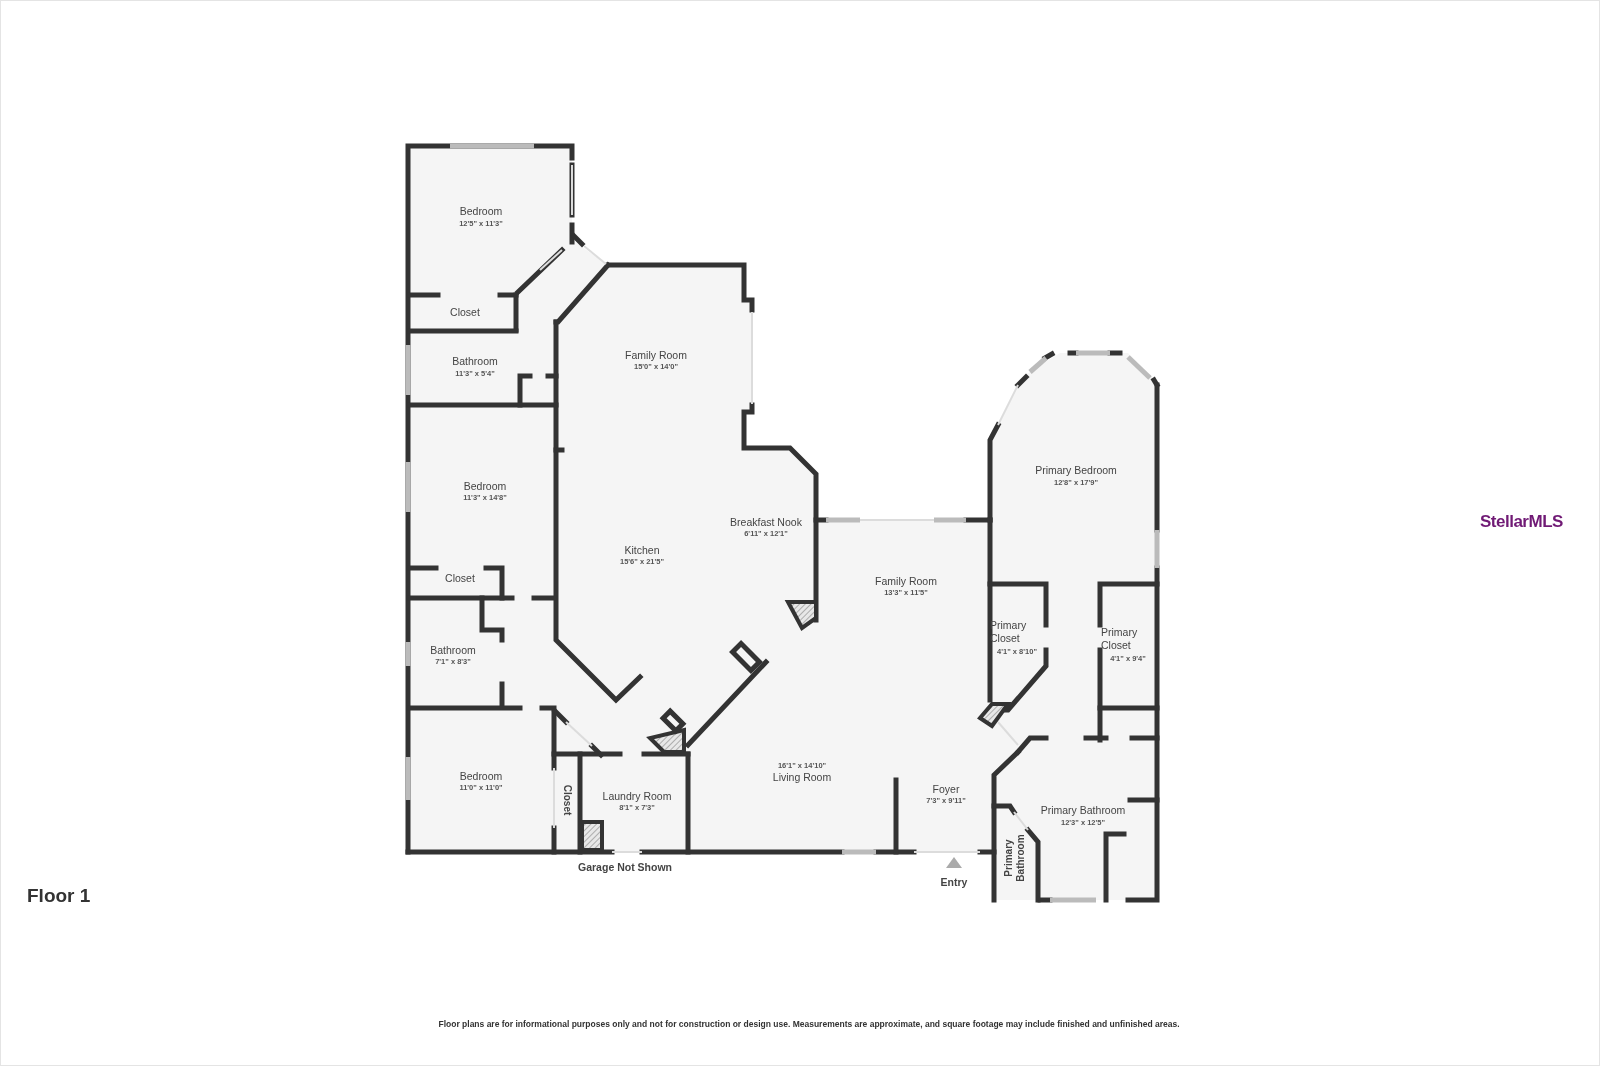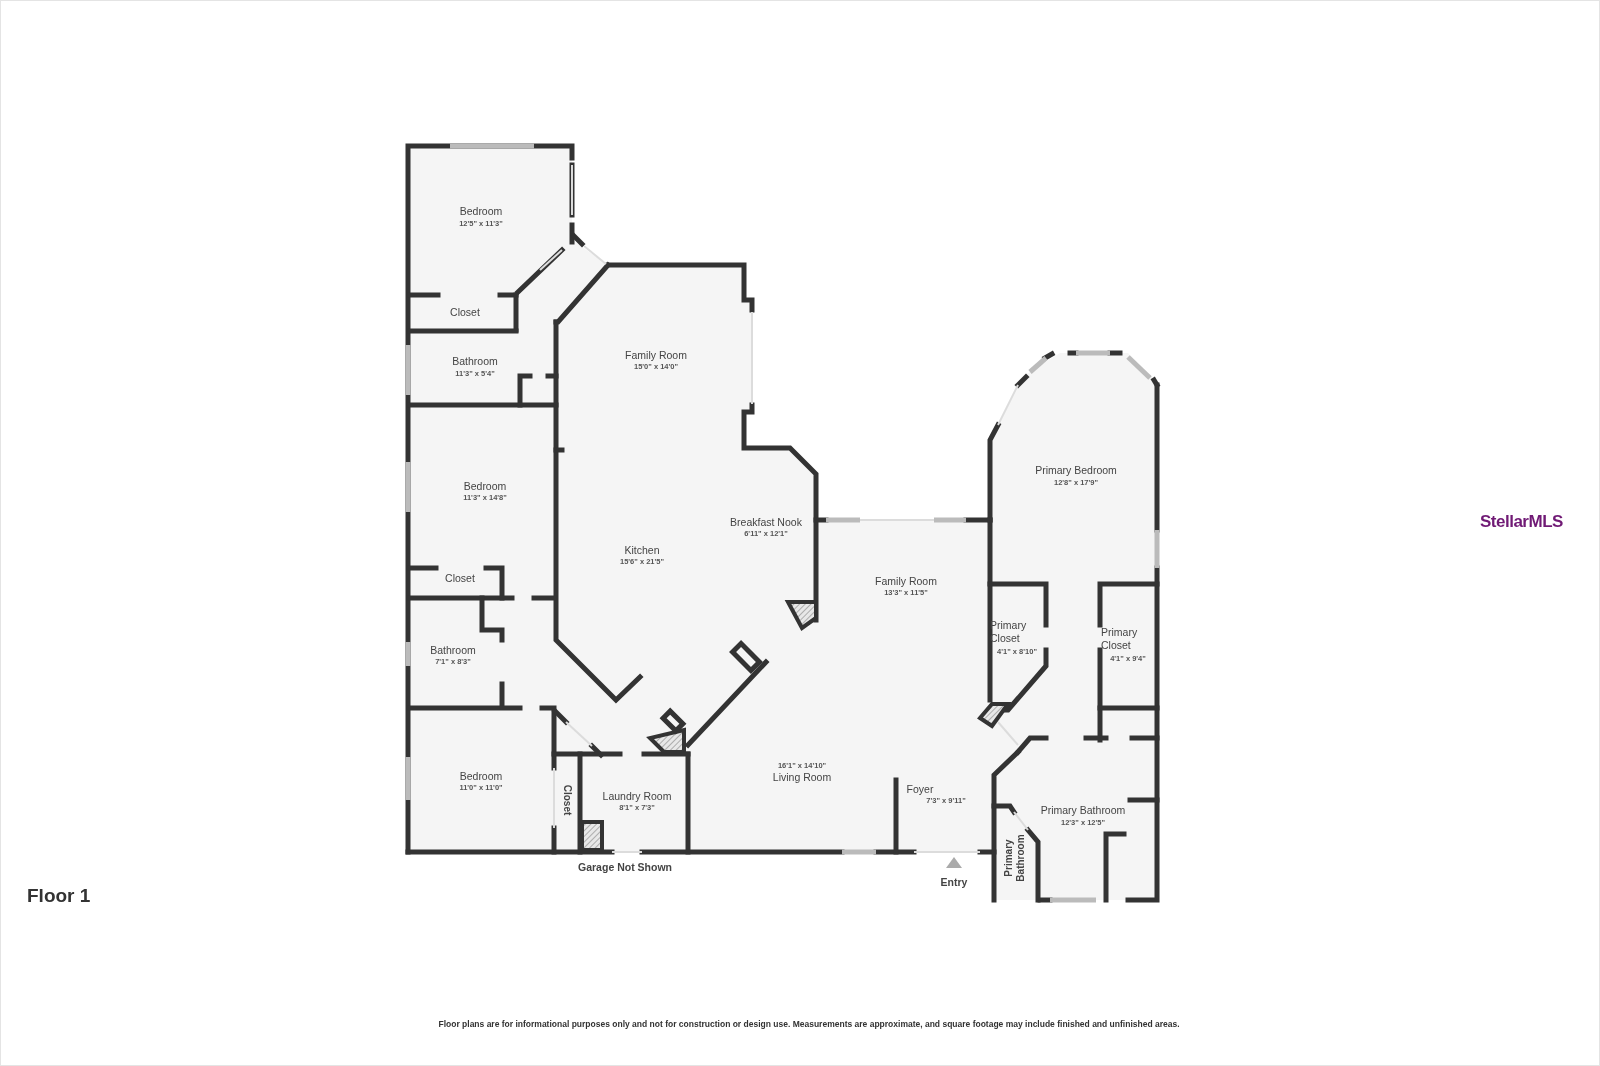--- a/index.html
+++ b/index.html
@@ -193,21 +193,21 @@
 <div class="room-dim" style="left:481px;top:787px;">11'0" x 11'0"</div>
 
 <div class="vert" style="left:567px;top:800px;">Closet</div>
 
 <div class="room-name" style="left:637px;top:796px;">Laundry Room</div>
 <div class="room-dim" style="left:637px;top:807px;">8'1" x 7'3"</div>
 
 <div class="room-name" style="left:802px;top:754px;margin-top:23px;">Living Room</div>
 <div class="room-dim" style="left:802px;top:765px;">16'1" x 14'10"</div>
 
-<div class="room-name" style="left:920px;top:789px;">Foyer</div>
+<div class="room-name" style="left:946px;top:789px;">Foyer</div>
 <div class="room-dim" style="left:946px;top:800px;">7'3" x 9'11"</div>
 
 <div class="room-name" style="left:1076px;top:470px;">Primary Bedroom</div>
 <div class="room-dim" style="left:1076px;top:482px;">12'8" x 17'9"</div>
 
 <div class="room-name" style="left:1017px;top:632px;width:54px;white-space:normal;">Primary Closet</div>
 <div class="room-dim" style="left:1017px;top:651px;">4'1" x 8'10"</div>
 
 <div class="room-name" style="left:1128px;top:639px;width:54px;white-space:normal;">Primary Closet</div>
 <div class="room-dim" style="left:1128px;top:658px;">4'1" x 9'4"</div>

